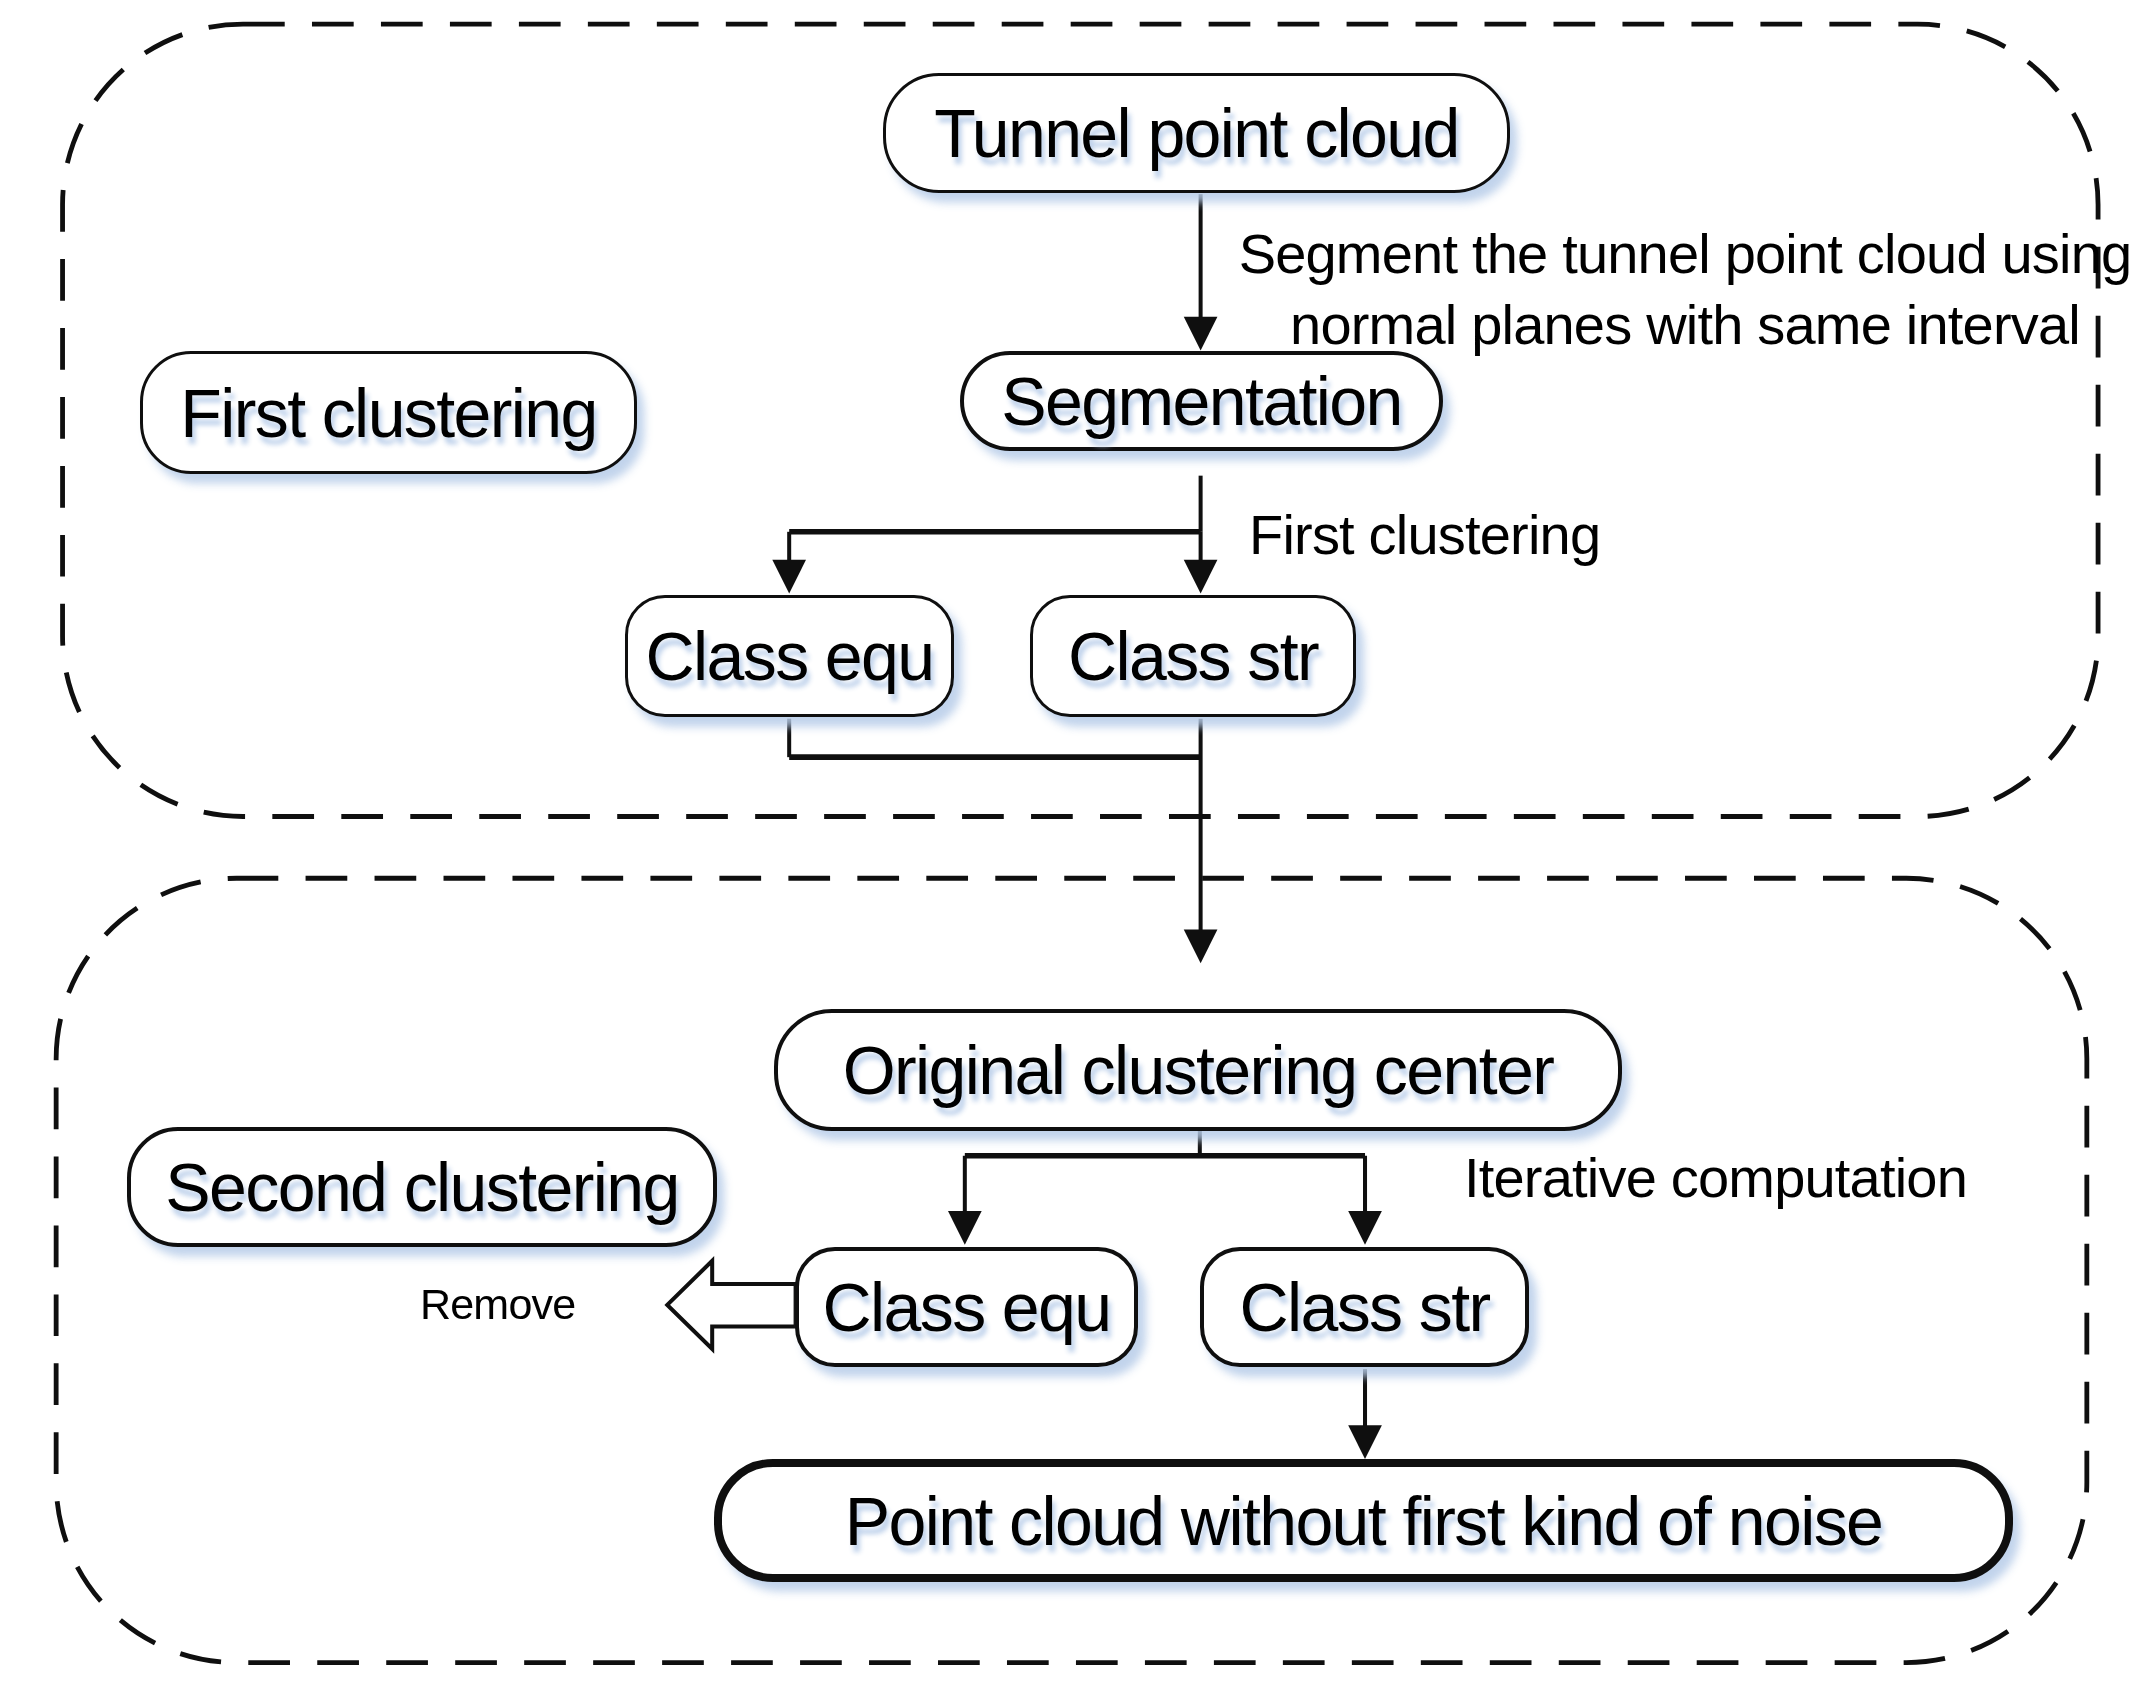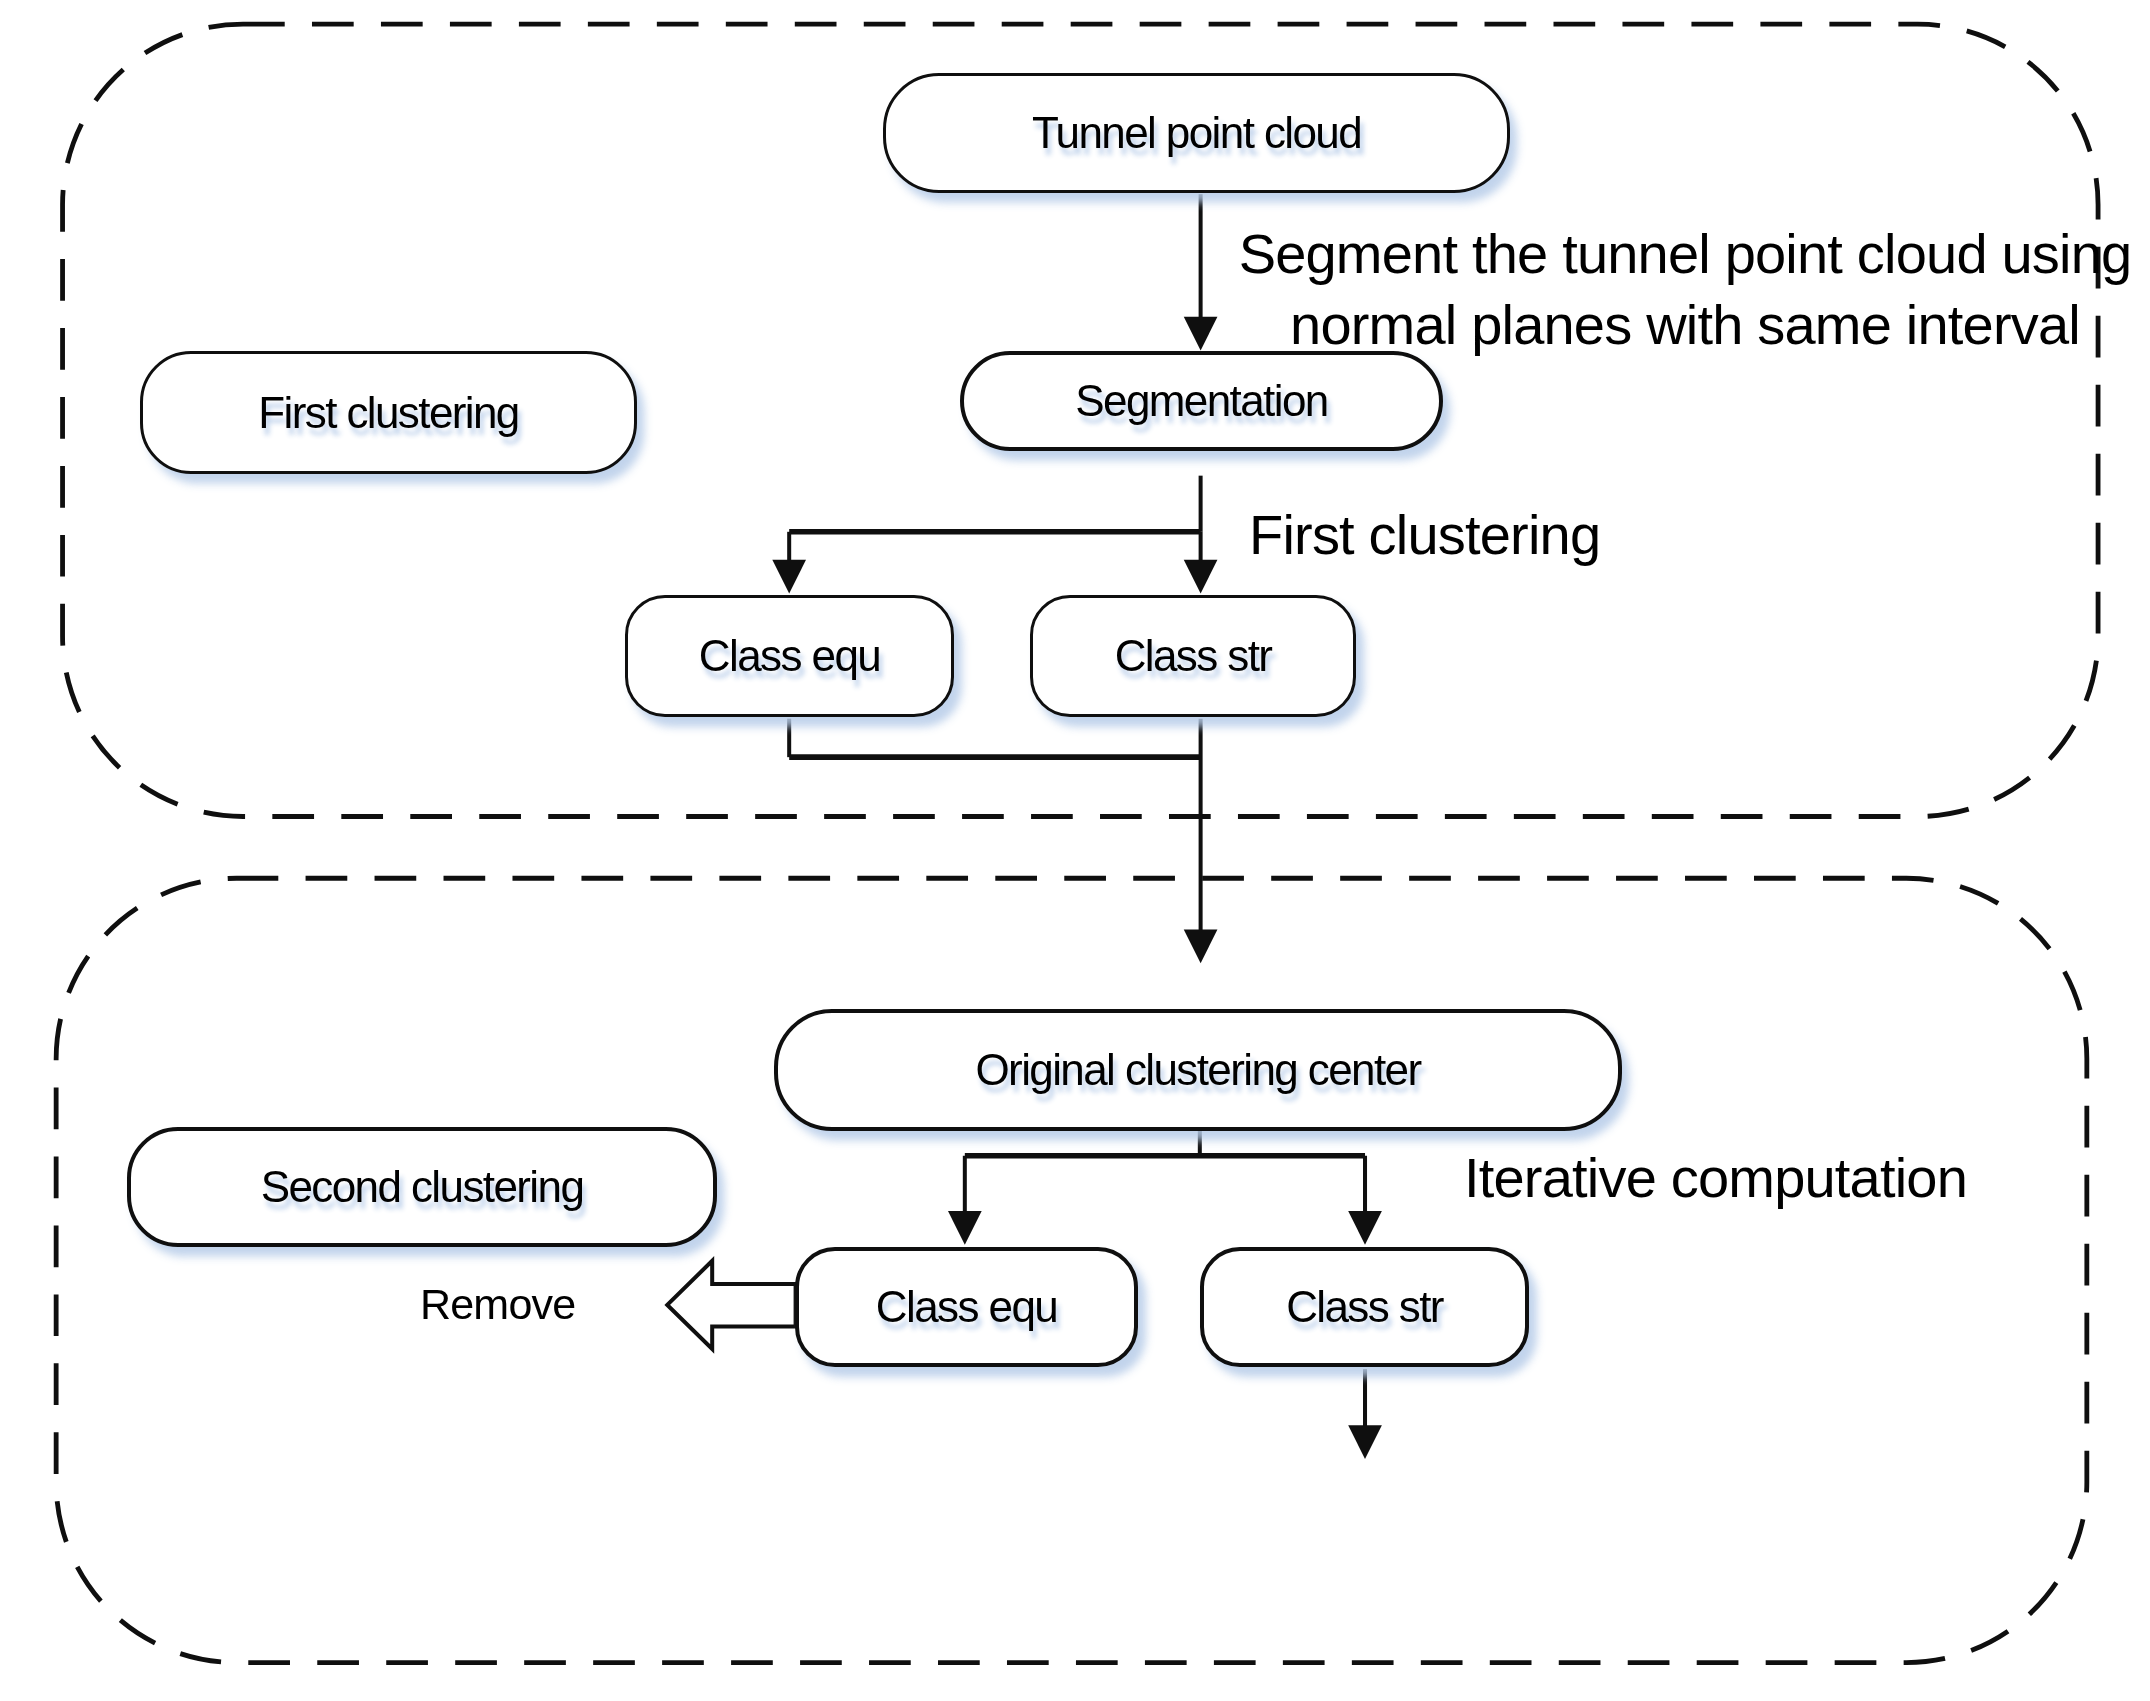--- a/index.html
+++ b/index.html
@@ -20,21 +20,21 @@
 
   .node {
     position:absolute;
     background:#ffffff;
     border:3.2px solid #0f0f0f;
     display:flex; align-items:center; justify-content:center;
     box-shadow:7.2px 9.6px 8.8px rgba(183,204,233,0.85);
     box-sizing:border-box;
   }
   .node .txt {
-    font-size:44px;
+    font-size:68px;
     letter-spacing:-1.6px;
     white-space:nowrap;
     text-shadow:3.2px 7.2px 5.6px rgba(183,204,233,0.95);
   }
   .lbl {
     position:absolute;
     white-space:nowrap;
     letter-spacing:-0.8px;
     color:#000;
   }
@@ -124,20 +124,23 @@
   </div>
 
   <div class="node" id="n-equ2">
     <span class="txt">Class equ</span>
   </div>
 
   <div class="node" id="n-str2">
     <span class="txt">Class str</span>
   </div>
 
+  <div class="node" id="n-result">
+    <span class="txt">Point cloud without first kind of noise</span>
+  </div>
 
   <div class="lbl" id="l-segment">
     <div>Segment the tunnel point cloud using</div>
     <div>normal planes with same interval</div>
   </div>
 
   <div class="lbl" id="l-firstclu">First clustering</div>
 
   <div class="lbl" id="l-iter">Iterative computation</div>
 

